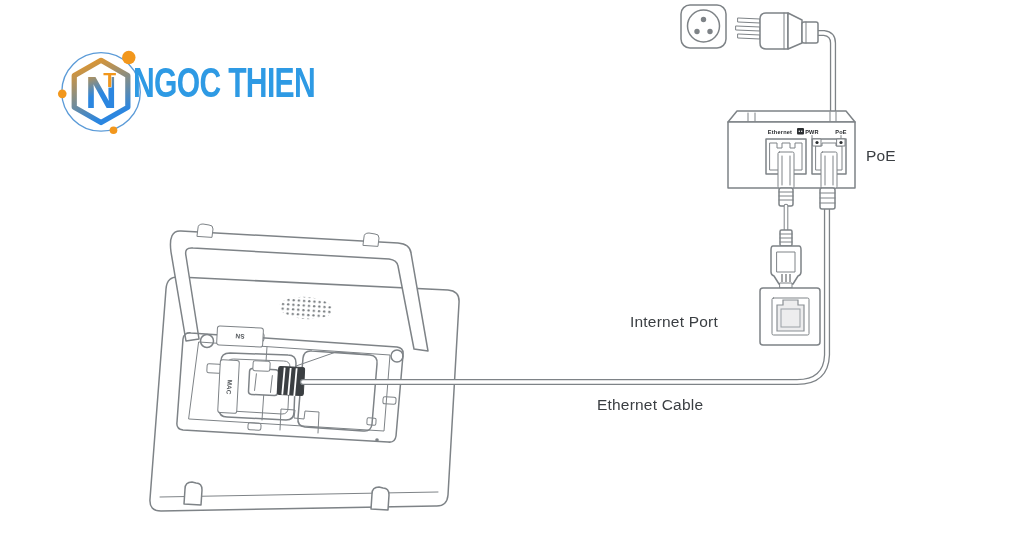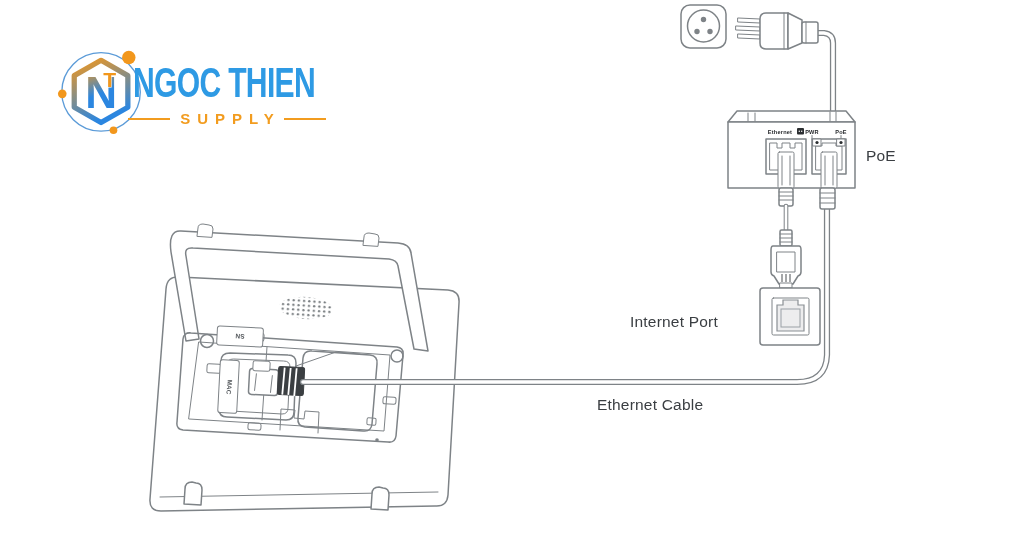--- a/index.html
+++ b/index.html
@@ -50,25 +50,20 @@
     <circle cx="46" cy="50" r="41" fill="none" stroke="#5b9bd8" stroke-width="1.4"></circle>
     <circle cx="75" cy="14" r="7" fill="#f2971c"></circle>
     <circle cx="5.5" cy="52" r="4.5" fill="#f2971c"></circle>
     <circle cx="59" cy="90" r="4" fill="#f2971c"></circle>
     <polygon points="46,17 74,33 74,66 46,82 18,66 18,33" fill="#ffffff" stroke="url(#hexg)" stroke-width="5.5" stroke-linejoin="round"></polygon>
     <text x="46" y="67" text-anchor="middle" font-size="46" font-weight="bold" fill="url(#ng)">N</text>
     <text x="55" y="45" text-anchor="middle" font-size="22" font-weight="bold" fill="#f2971c" stroke="#ffffff" stroke-width="0.8" paint-order="stroke">T</text>
   </svg>
   <div class="logo-text">
     <div class="brand">NGOC THIEN</div>
-    <div class="supply-row">
-      <span class="sline"></span>
-      <span class="supply">SUPPLY</span>
-      <span class="sline"></span>
-    </div>
   </div>
 </div>
 
 <svg class="diagram" width="1024" height="538" viewBox="0 0 1024 538">
   <defs>
     <pattern id="spk" width="5.2" height="4.6" patternUnits="userSpaceOnUse">
       <circle cx="2" cy="2" r="1.15" fill="#777c80"></circle>
     </pattern>
   </defs>
 

